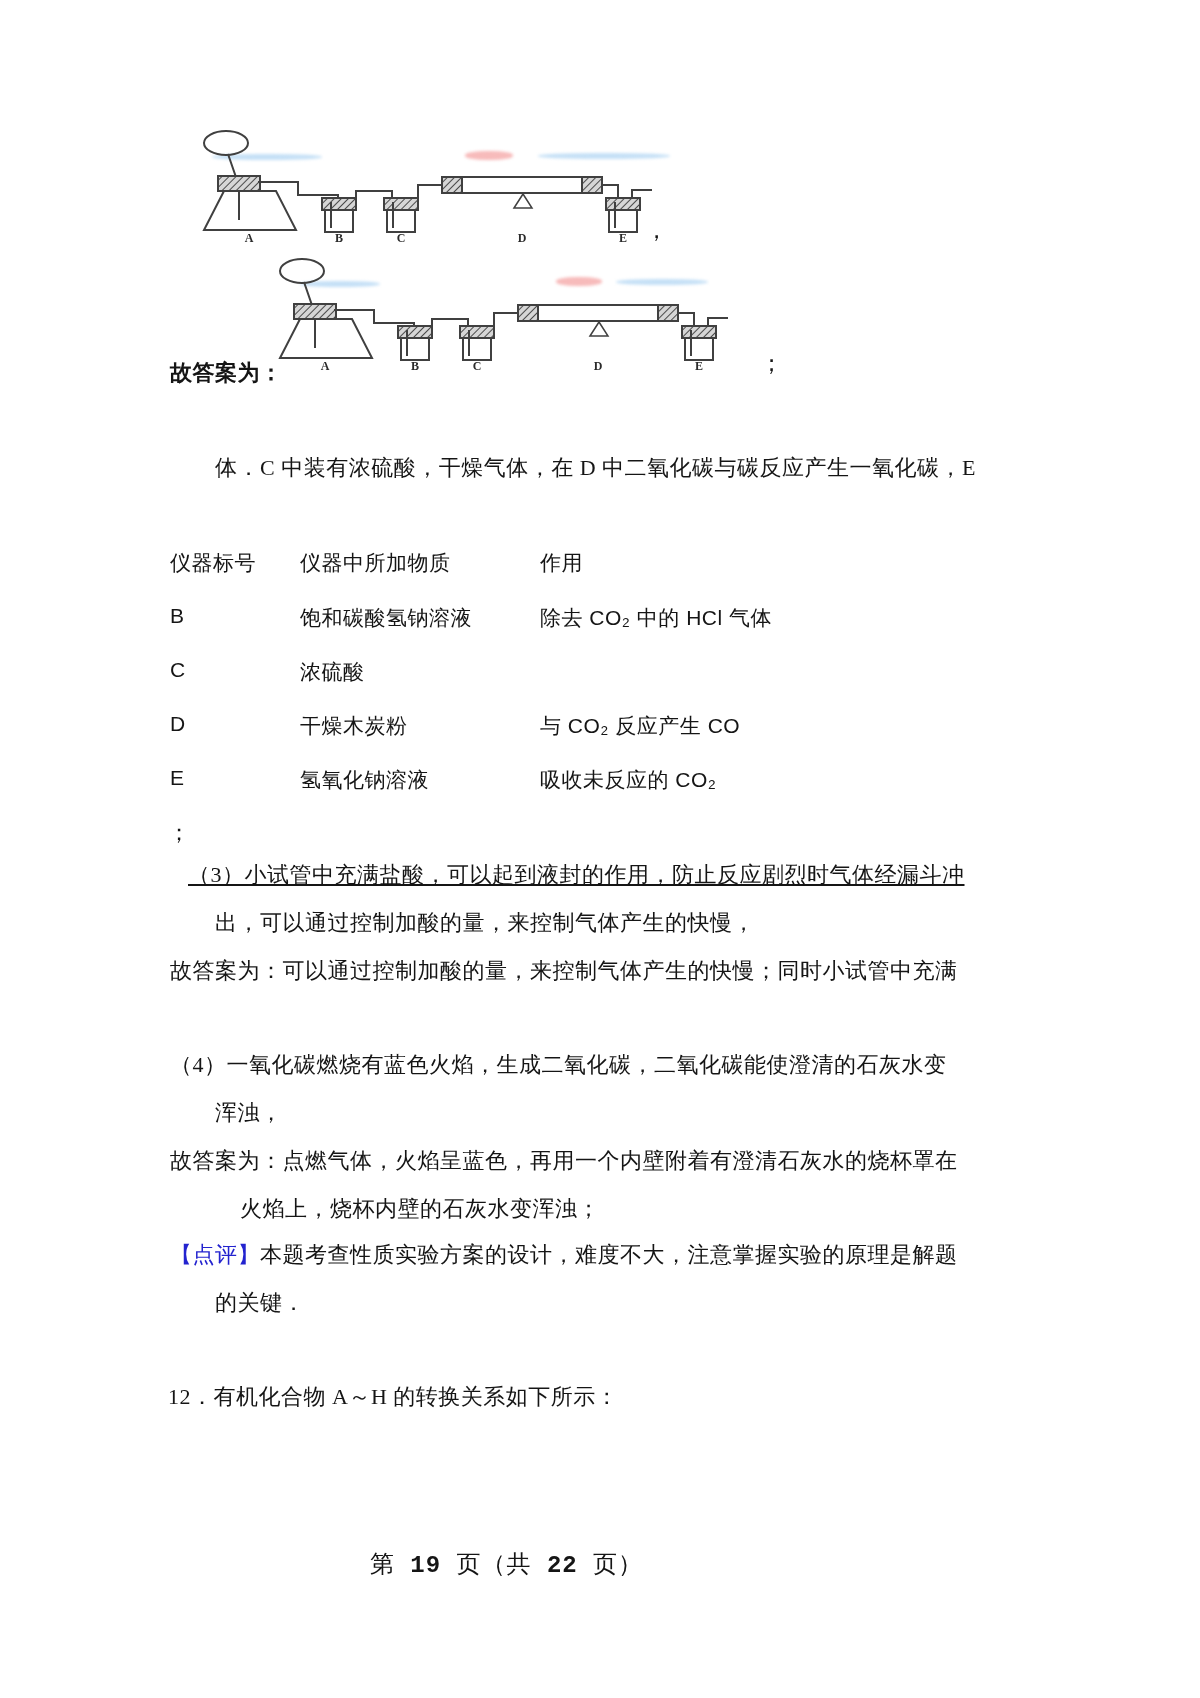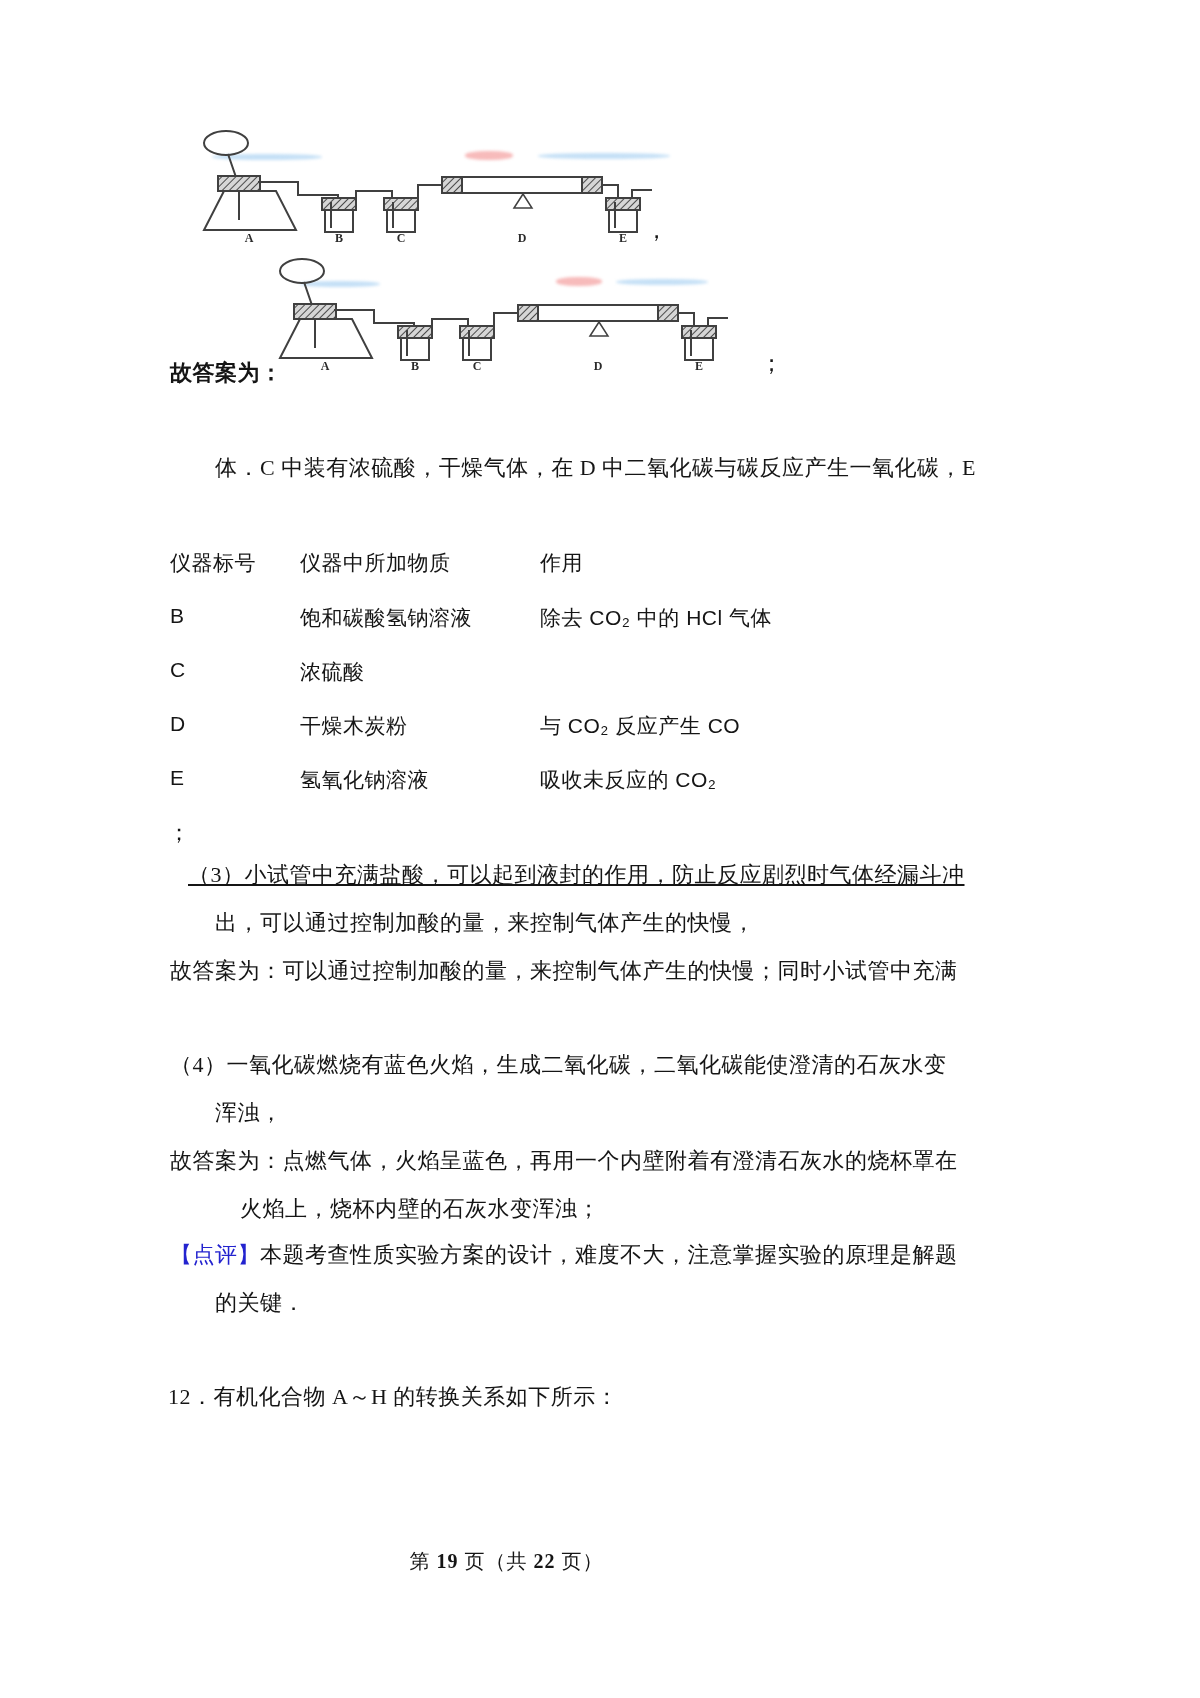--- a/index.html
+++ b/index.html
@@ -20,21 +20,21 @@
   .apparatus { position:absolute; }
   .apparatus text {
     font-family:"Liberation Serif","DejaVu Serif",serif;
     font-size:12px; font-weight:bold; fill:#2b2b2b;
   }
   .artifact { position:absolute; filter:blur(1.5px); border-radius:45%; }
   .art-blue { background:rgba(150,198,238,.55); }
   .art-pink { background:rgba(243,150,150,.65); }
   .footer {
     position:absolute; left:0; width:1013px; text-align:center;
-    font-size:20px; letter-spacing:1px;
+    font-size:24px; letter-spacing:1px;font-family:Liberation Mono, monospace;
   }
   .footer b { font-weight:bold; }
 </style>
 </head>
 <body>
 
 <div class="page">
 
   <div class="artifact art-blue" style="left:212px;top:154px;width:110px;height:6px;"></div>
   <div class="artifact art-pink" style="left:465px;top:151px;width:48px;height:9px;"></div>

